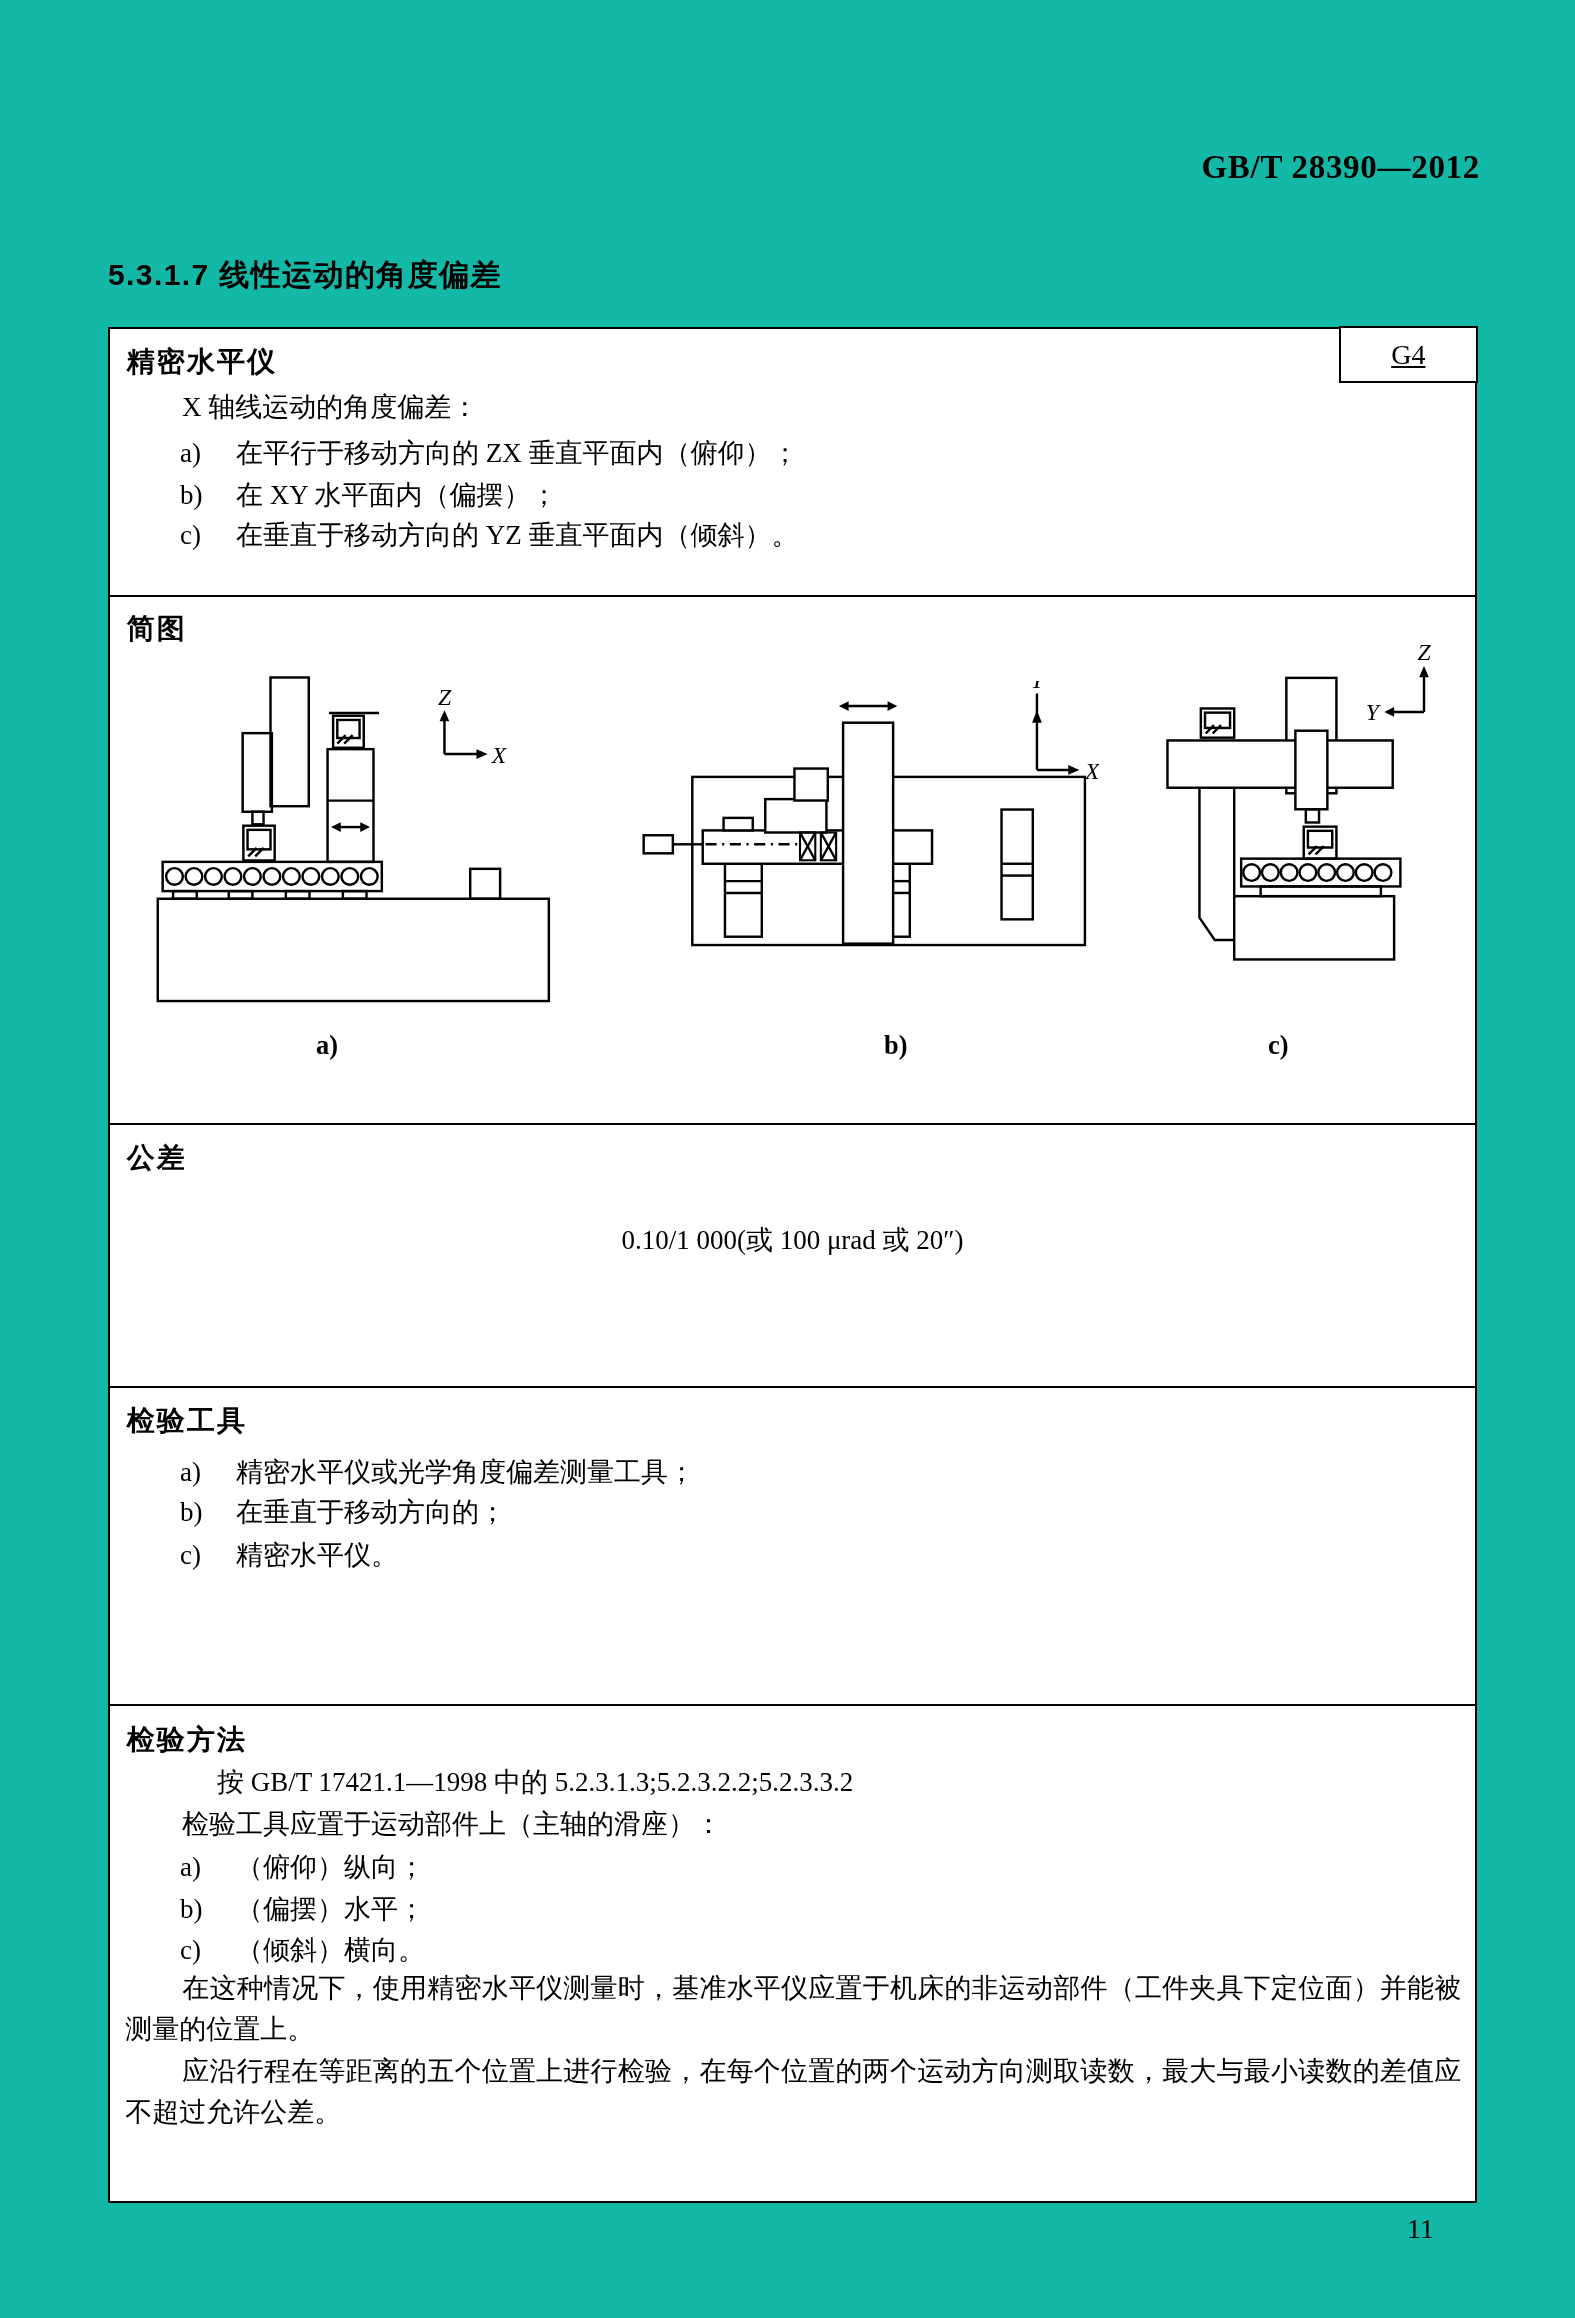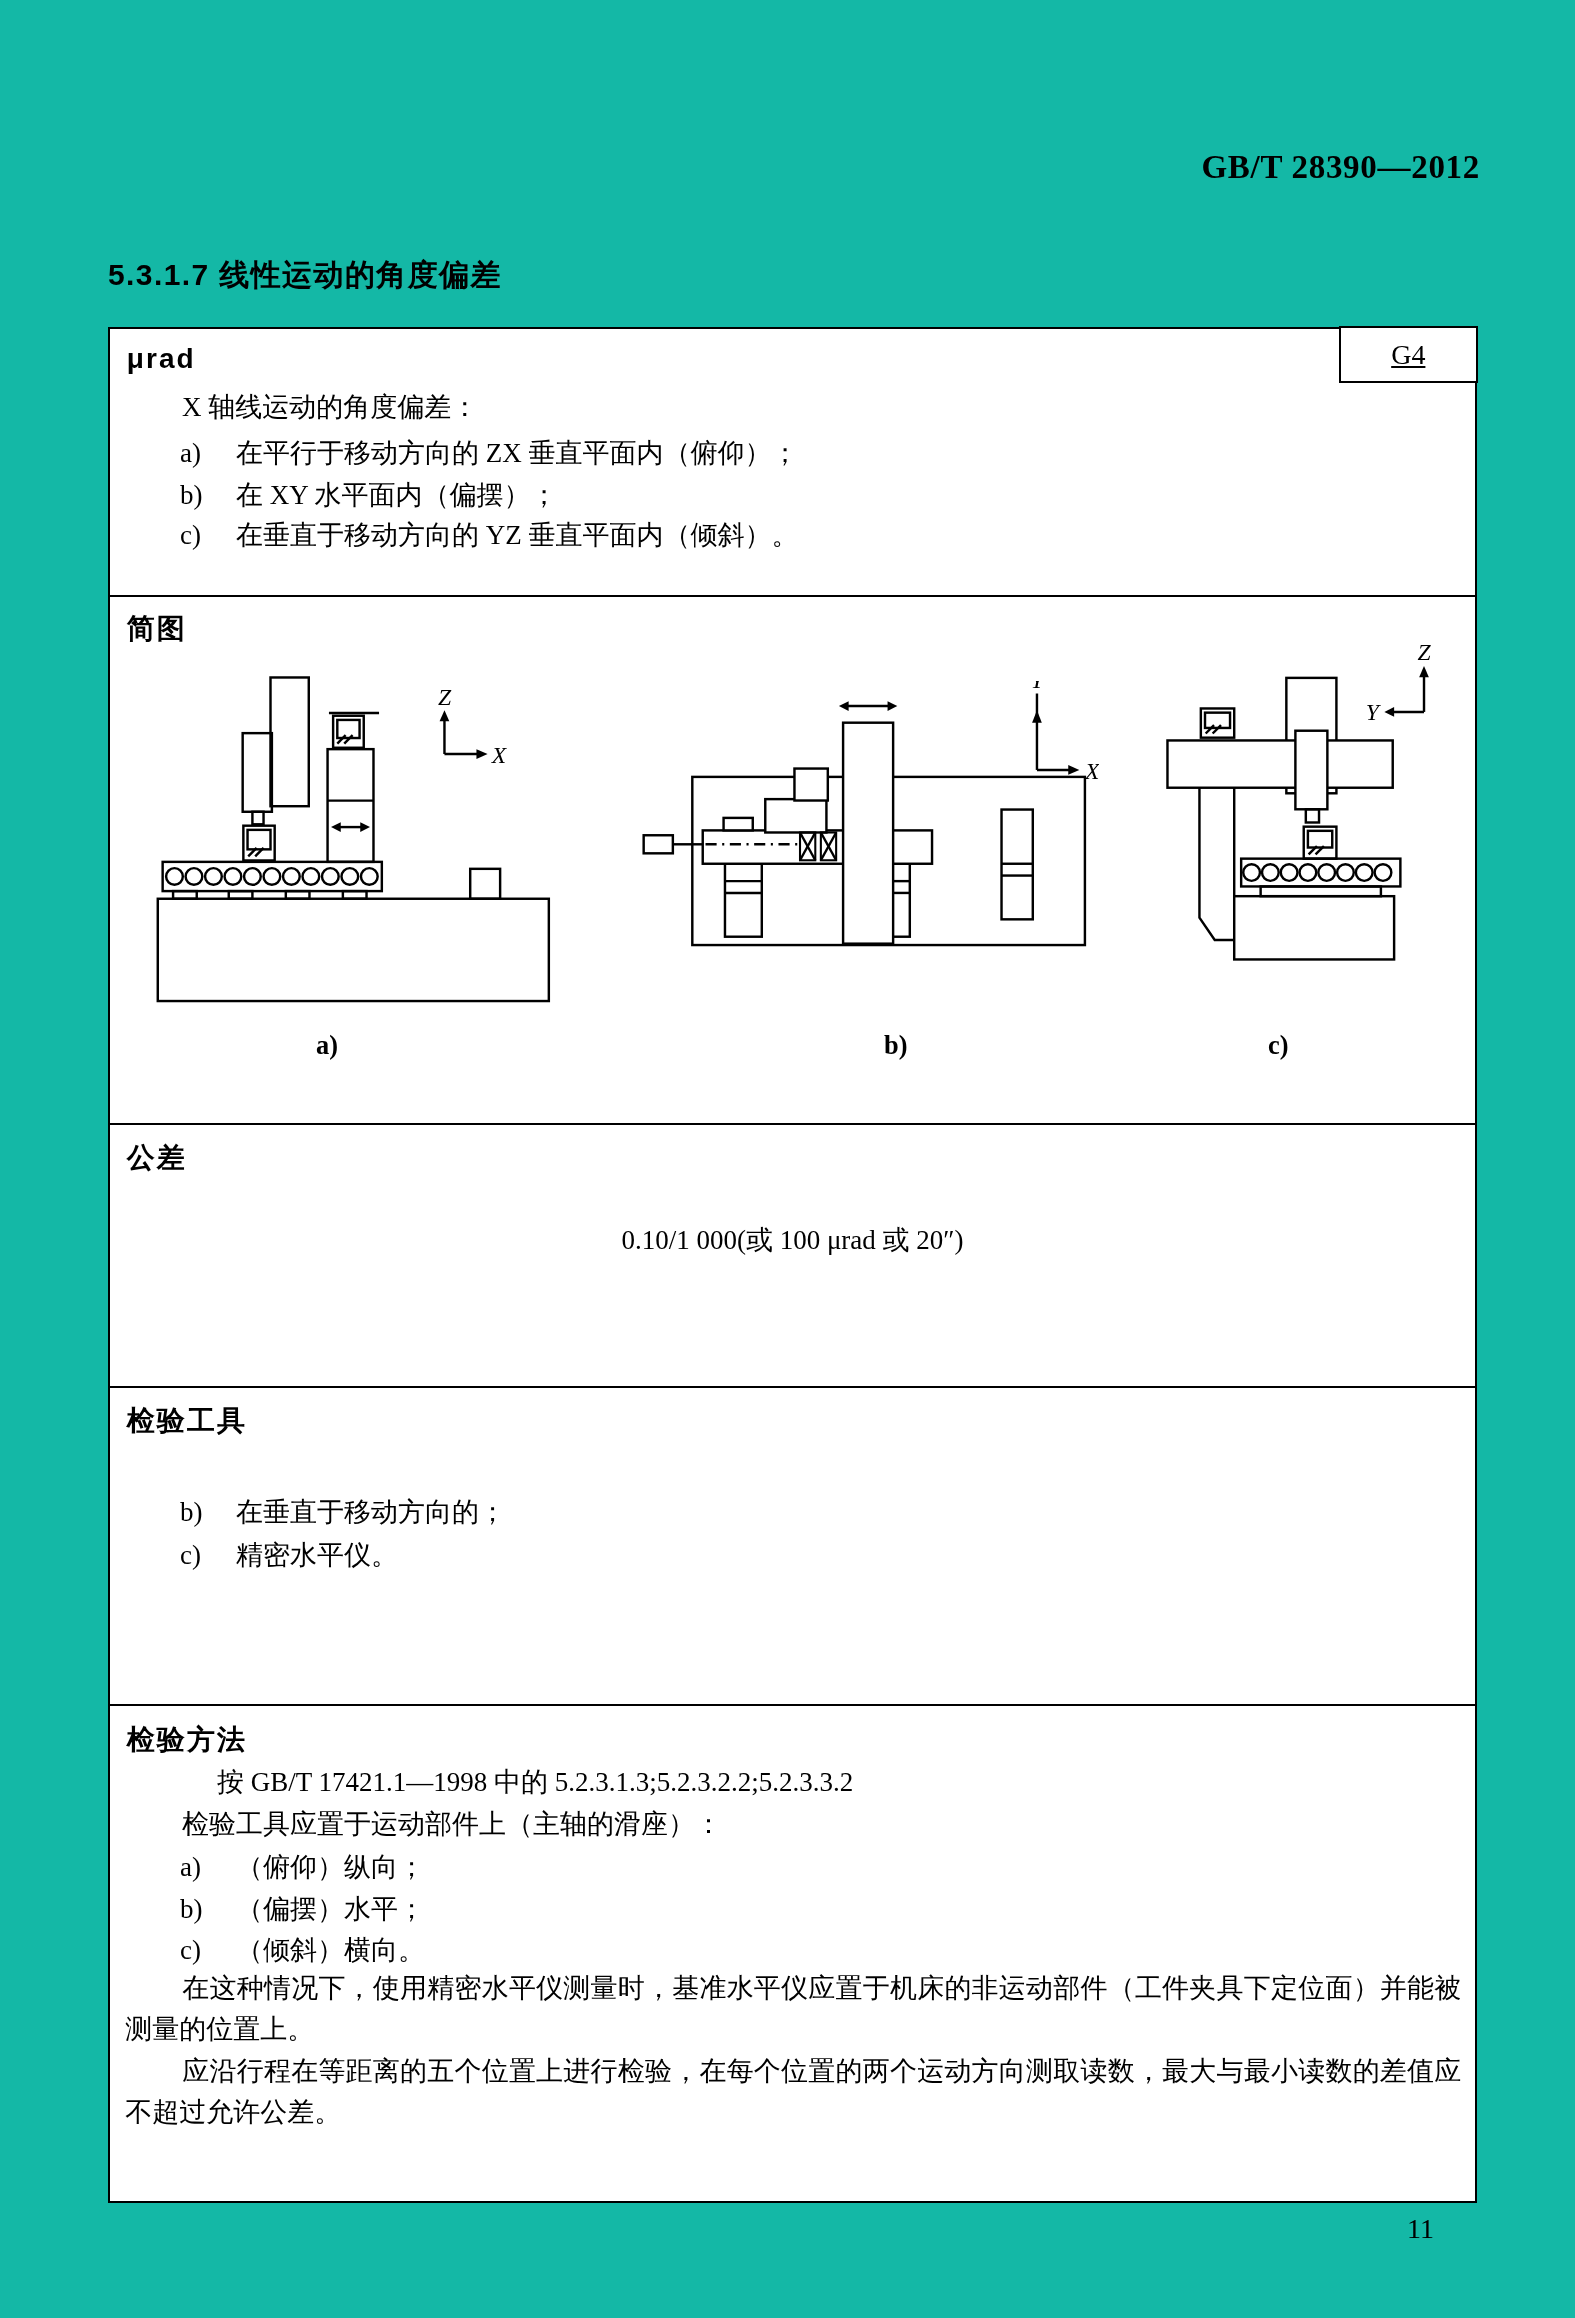--- a/index.html
+++ b/index.html
@@ -31,21 +31,21 @@
 <div class="page">
 
   <div class="abs hdr" style="top:149px;right:95px;">GB/T 28390—2012</div>
 
   <div class="abs sec-title" style="left:108px;top:255px;">5.3.1.7  线性运动的角度偏差</div>
 
   <div class="table">
 
     <div class="badge">G4</div>
 
-    <div class="sec-label" style="top:14px;">μrad</div>
+    <div class="sec-label" style="top:14px;">精密水平仪</div>
     <div class="line" style="left:72px;top:60px;">X 轴线运动的角度偏差：</div>
     <div class="line" style="left:70px;top:106px;">
       <span class="key">a)</span><span>在平行于移动方向的 ZX 垂直平面内（俯仰）；</span>
     </div>
     <div class="line" style="left:70px;top:148px;">
       <span class="key">b)</span><span>在 XY 水平面内（偏摆）；</span>
     </div>
     <div class="line" style="left:70px;top:188px;">
       <span class="key">c)</span><span>在垂直于移动方向的 YZ 垂直平面内（倾斜）。</span>
     </div>
@@ -185,20 +185,23 @@
     <div class="sublab" style="left:1158px;top:701px;">c)</div>
 
     <div class="hdiv" style="top:794px;"></div>
 
     <div class="sec-label" style="top:810px;">公差</div>
     <div class="centered" style="top:893px;">0.10/1 000(或 100 μrad 或 20″)</div>
 
     <div class="hdiv" style="top:1057px;"></div>
 
     <div class="sec-label" style="top:1073px;">检验工具</div>
+    <div class="line" style="left:70px;top:1125px;">
+      <span class="key">a)</span><span>精密水平仪或光学角度偏差测量工具；</span>
+    </div>
     <div class="line" style="left:70px;top:1165px;">
       <span class="key">b)</span><span>在垂直于移动方向的；</span>
     </div>
     <div class="line" style="left:70px;top:1208px;">
       <span class="key">c)</span><span>精密水平仪。</span>
     </div>
 
     <div class="hdiv" style="top:1375px;"></div>
 
     <div class="sec-label" style="top:1392px;">检验方法</div>

